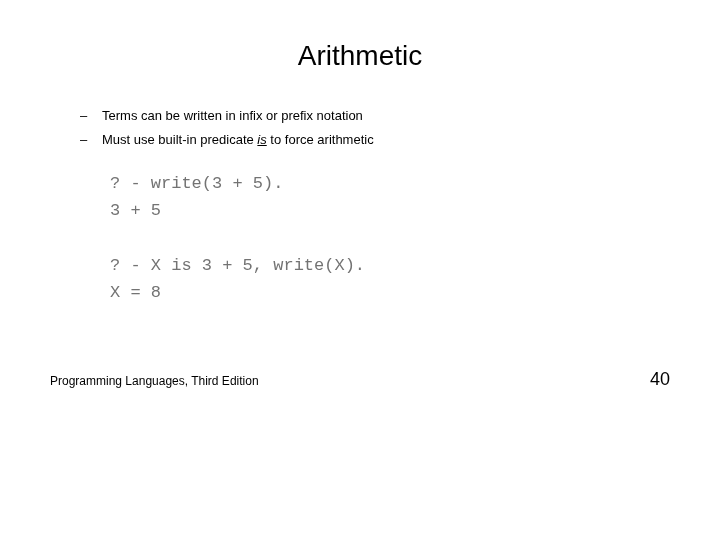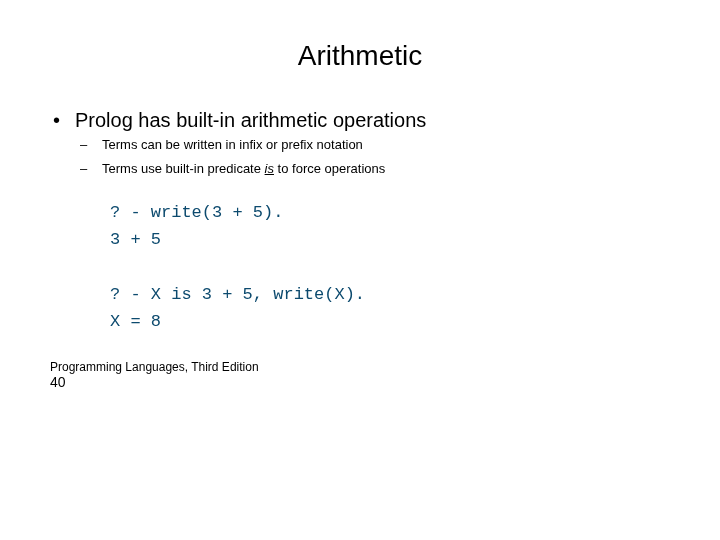--- a/index.html
+++ b/index.html
@@ -59,54 +59,52 @@
       top: 0;
     }
     .italic {
       font-style: italic;
       text-decoration: underline;
     }
     .code-block {
       font-family: "Courier New", Courier, monospace;
       font-size: 17px;
       line-height: 1.6;
-      color: #0c4a6e;
+      color: #737373;
       margin-top: 22px;
       margin-left: 60px;
       white-space: pre;
     }
     .footer {
       position: absolute;
       bottom: 22px;
       left: 50px;
       right: 50px;
       font-size: 12px;
       color: #000;
       display: flex;
       justify-content: space-between;
       align-items: baseline;
-      flex-direction: column;
     }
     .page-num {
-      font-size: 14px;
+      font-size: 18px;
     }
   </style>
 </head>
 <body>
 
 <div class="slide">
 
   <h1 class="title">Arithmetic</h1>
 
   <div class="content">
     <ul>
-      <li class="bullet-1">Prolog has built-in arithmetic operations</li>
       <li class="bullet-2">Terms can be written in infix or prefix notation</li>
       <li class="bullet-2">
-        <span>Terms use built-in predicate </span><span class="italic">is</span><span> to force operations</span>
+        <span>Must use built-in predicate </span><span class="italic">is</span><span> to force arithmetic</span>
       </li>
     </ul>
 
     <div class="code-block">? - write(3 + 5).
 3 + 5
 
 ? - X is 3 + 5, write(X).
 X = 8</div>
   </div>
 

